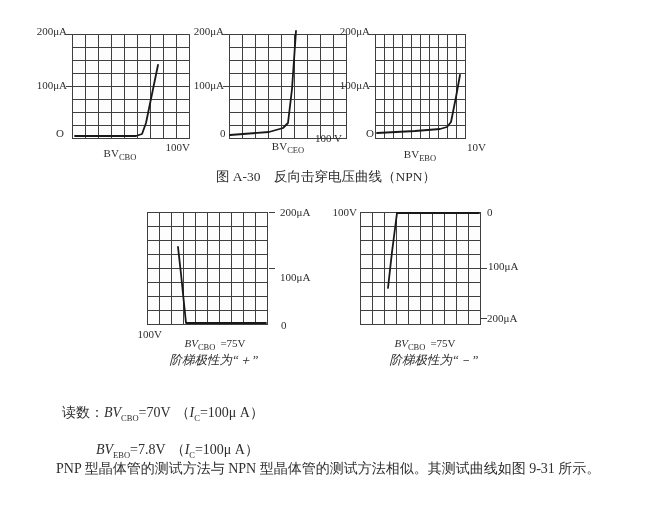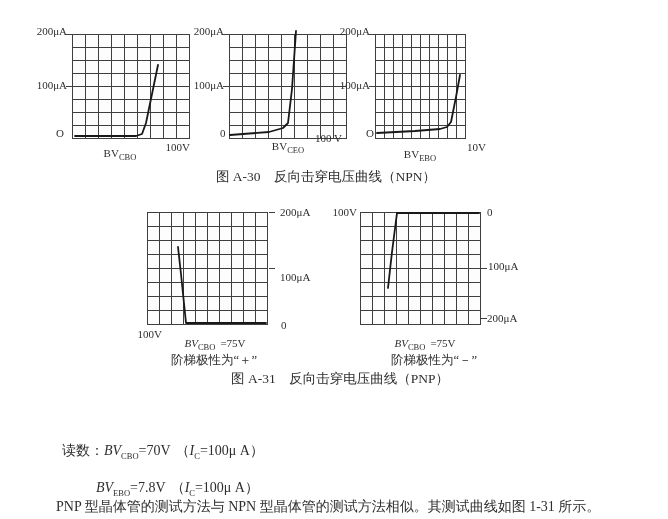--- a/index.html
+++ b/index.html
@@ -22,22 +22,22 @@
   .c4{left:147px;top:212px;width:120px;height:112px;}
   .c5{left:360px;top:212px;width:120px;height:112px;}
   .curve{position:absolute;left:0;top:0;width:100%;height:100%;overflow:visible;}
   .curve polyline{fill:none;stroke:#181818;stroke-width:1.8;stroke-linejoin:round;stroke-linecap:round;}
   .lbl{position:absolute;font-size:11px;line-height:14px;white-space:nowrap;}
   .r{text-align:right;}
   .c{text-align:center;}
   .tick{position:absolute;width:6px;height:0;border-top:1px solid #3f3f3f;}
   sub{font-size:8.5px;line-height:0;}
   .cap{position:absolute;font-size:13.5px;line-height:16px;white-space:nowrap;font-family:Liberation Serif, serif;}
-  .pol{position:absolute;font-size:12.5px;line-height:15px;white-space:nowrap;}
-  .bodytext{position:absolute;font-size:14px;line-height:17px;white-space:nowrap;margin-top:38px;}
+  .pol{position:absolute;font-size:12.5px;line-height:15px;white-space:nowrap;font-style:italic;}
+  .bodytext{position:absolute;font-size:14px;line-height:17px;white-space:nowrap;}
   .it{font-style:italic;}
   .sp{margin-left:5px;}
 </style>
 </head>
 <body>
 
 <div class="page">
 
   <div class="grid g13 c1">
     <svg class="curve" viewBox="0 0 117 104" preserveAspectRatio="none">
@@ -101,23 +101,22 @@
   </div>
   <div class="lbl r" style="left:313px;top:205px;width:44px">100V</div>
   <div class="lbl" style="left:487px;top:205px">0</div>
   <div class="lbl" style="left:488px;top:259px">100μA</div>
   <div class="lbl" style="left:487px;top:311px">200μA</div>
   <div class="tick" style="left:481px;top:268px"></div>
   <div class="tick" style="left:481px;top:318px"></div>
   <div class="lbl c" style="left:365px;top:336px;width:120px"><span class="it">BV</span><sub>CBO</sub><span class="sp">=75V</span></div>
   <div class="pol c" style="left:354px;top:353px;width:160px">阶梯极性为“－”</div>
 
-  <div class="cap c" style="left:140px;top:371px;width:400px">图 A-31　反向击穿电压曲线（PNP）</div>
 
   <div class="bodytext" style="left:62px;top:404px">
     <span>读数：</span><span class="it">BV</span><sub>CBO</sub><span>=70V</span><span class="sp">（</span><span class="it">I</span><sub>C</sub><span>=100μ A</span><span>）</span>
   </div>
   <div class="bodytext" style="left:96px;top:441px">
     <span class="it">BV</span><sub>EBO</sub><span>=7.8V</span><span class="sp">（</span><span class="it">I</span><sub>C</sub><span>=100μ A</span><span>）</span>
   </div>
-  <div class="bodytext" style="left:56px;top:460px">PNP 型晶体管的测试方法与 NPN 型晶体管的测试方法相似。其测试曲线如图 1-31 所示。</div>
+  <div class="bodytext" style="left:56px;top:460px">PNP 型晶体管的测试方法与 NPN 型晶体管的测试方法相似。其测试曲线如图 9-31 所示。</div>
 
 </div>
 
 </body></html>

